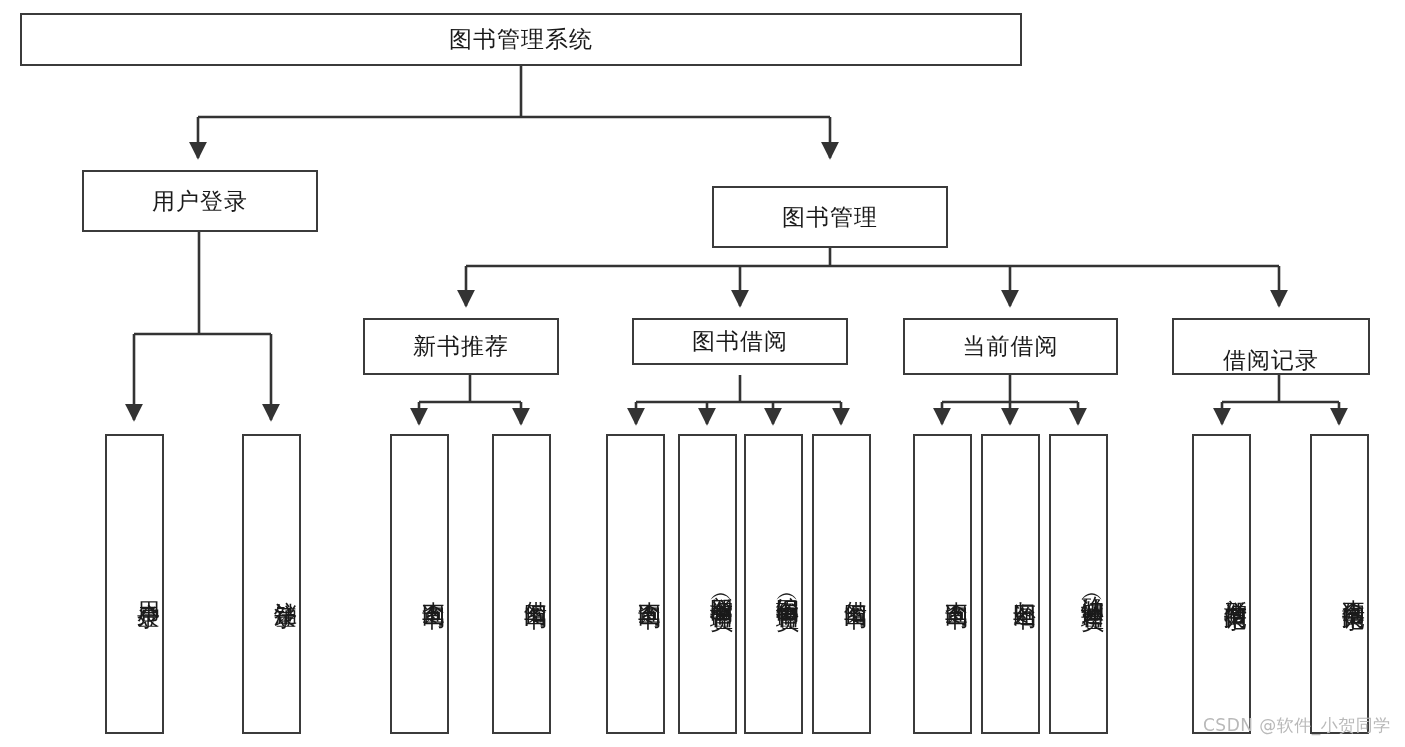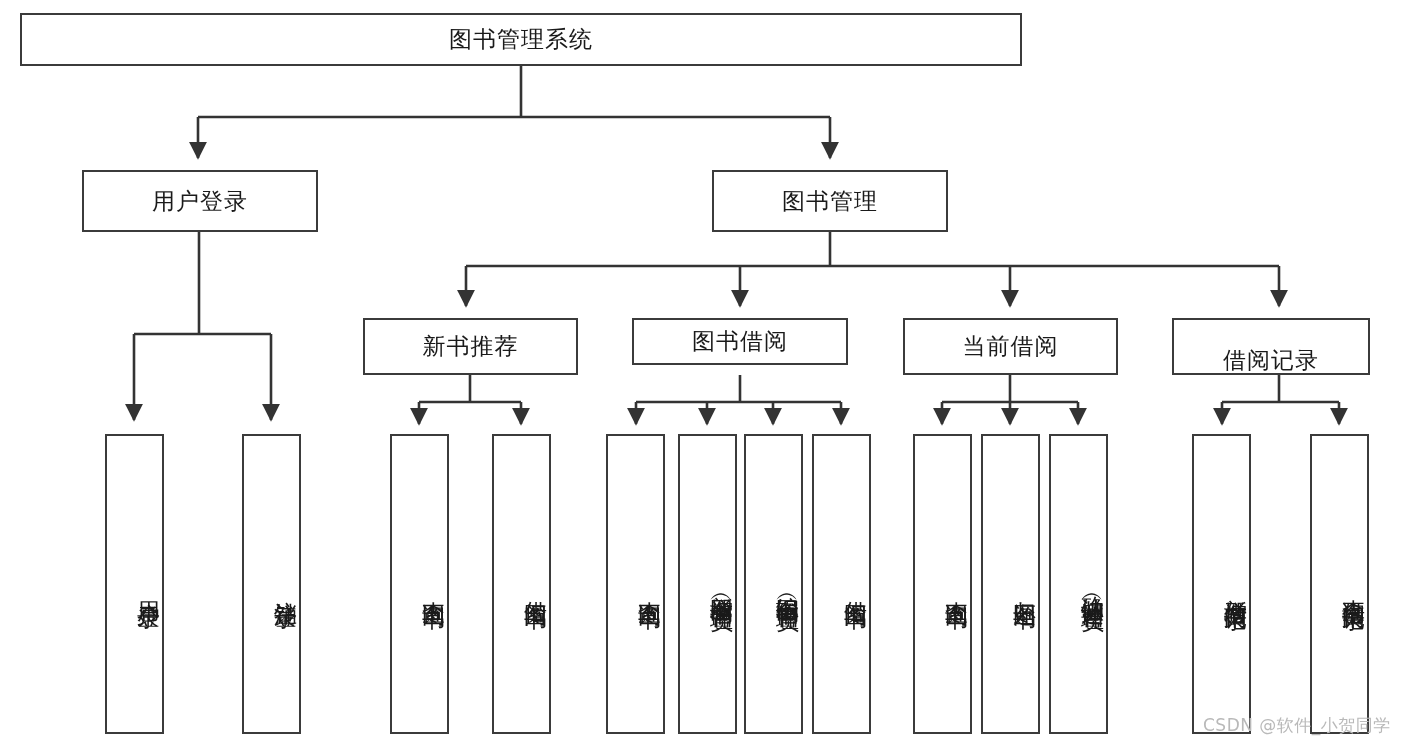--- a/index.html
+++ b/index.html
@@ -120,25 +120,25 @@
     </g>
   </svg>
 
   <div class="node horizontal" style="left:20px; top:13px; width:1002px; height:53px;">
     <span class="label">图书管理系统</span>
   </div>
 
   <div class="node horizontal" style="left:82px; top:170px; width:236px; height:62px;">
     <span class="label">用户登录</span>
   </div>
-  <div class="node horizontal" style="left:712px; top:170px; width:236px; height:62px;">
+  <div class="node horizontal" style="left:712px; top:186px; width:236px; height:62px;">
     <span class="label">图书管理</span>
   </div>
 
-  <div class="node horizontal" style="left:363px; top:318px; width:215px; height:57px;">
+  <div class="node horizontal" style="left:363px; top:318px; width:196px; height:57px;">
     <span class="label">新书推荐</span>
   </div>
   <div class="node horizontal" style="left:632px; top:318px; width:216px; height:47px;">
     <span class="label">图书借阅</span>
   </div>
   <div class="node horizontal" style="left:903px; top:318px; width:215px; height:57px;text-align:right;">
     <span class="label">当前借阅</span>
   </div>
   <div class="node horizontal" style="left:1172px; top:318px; width:198px; height:57px;align-items:flex-end;">
     <span class="label">借阅记录</span>

